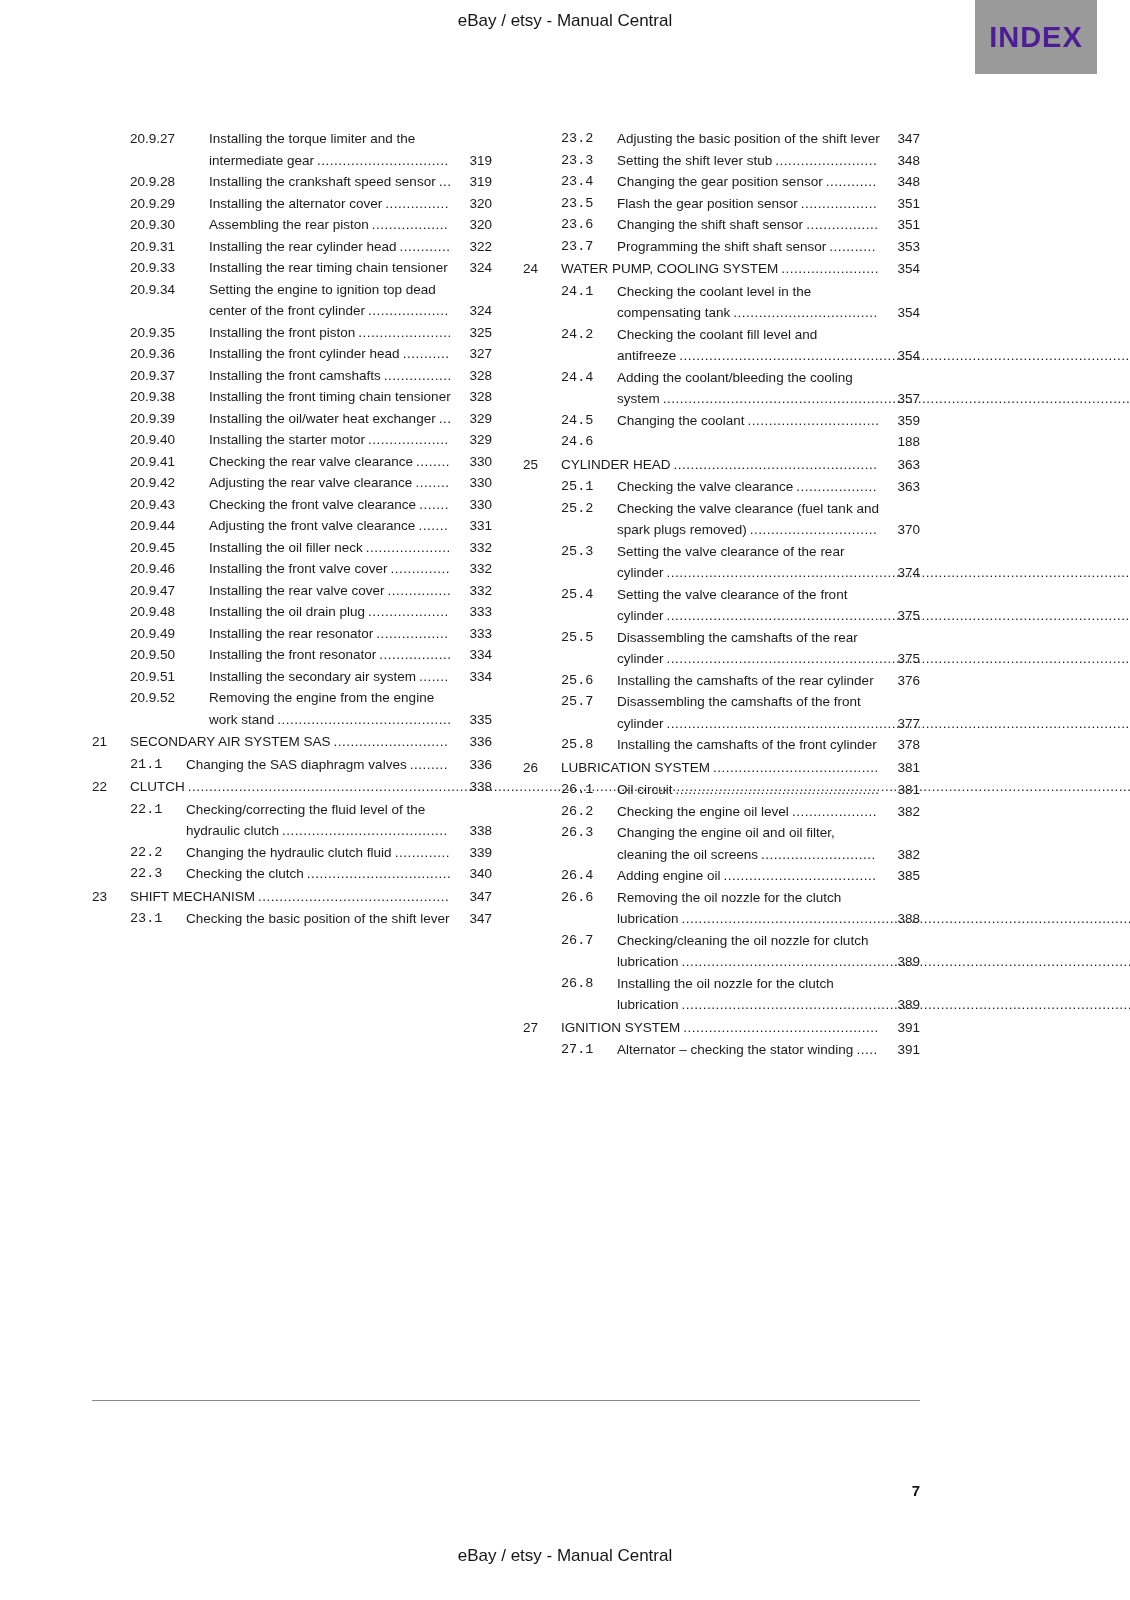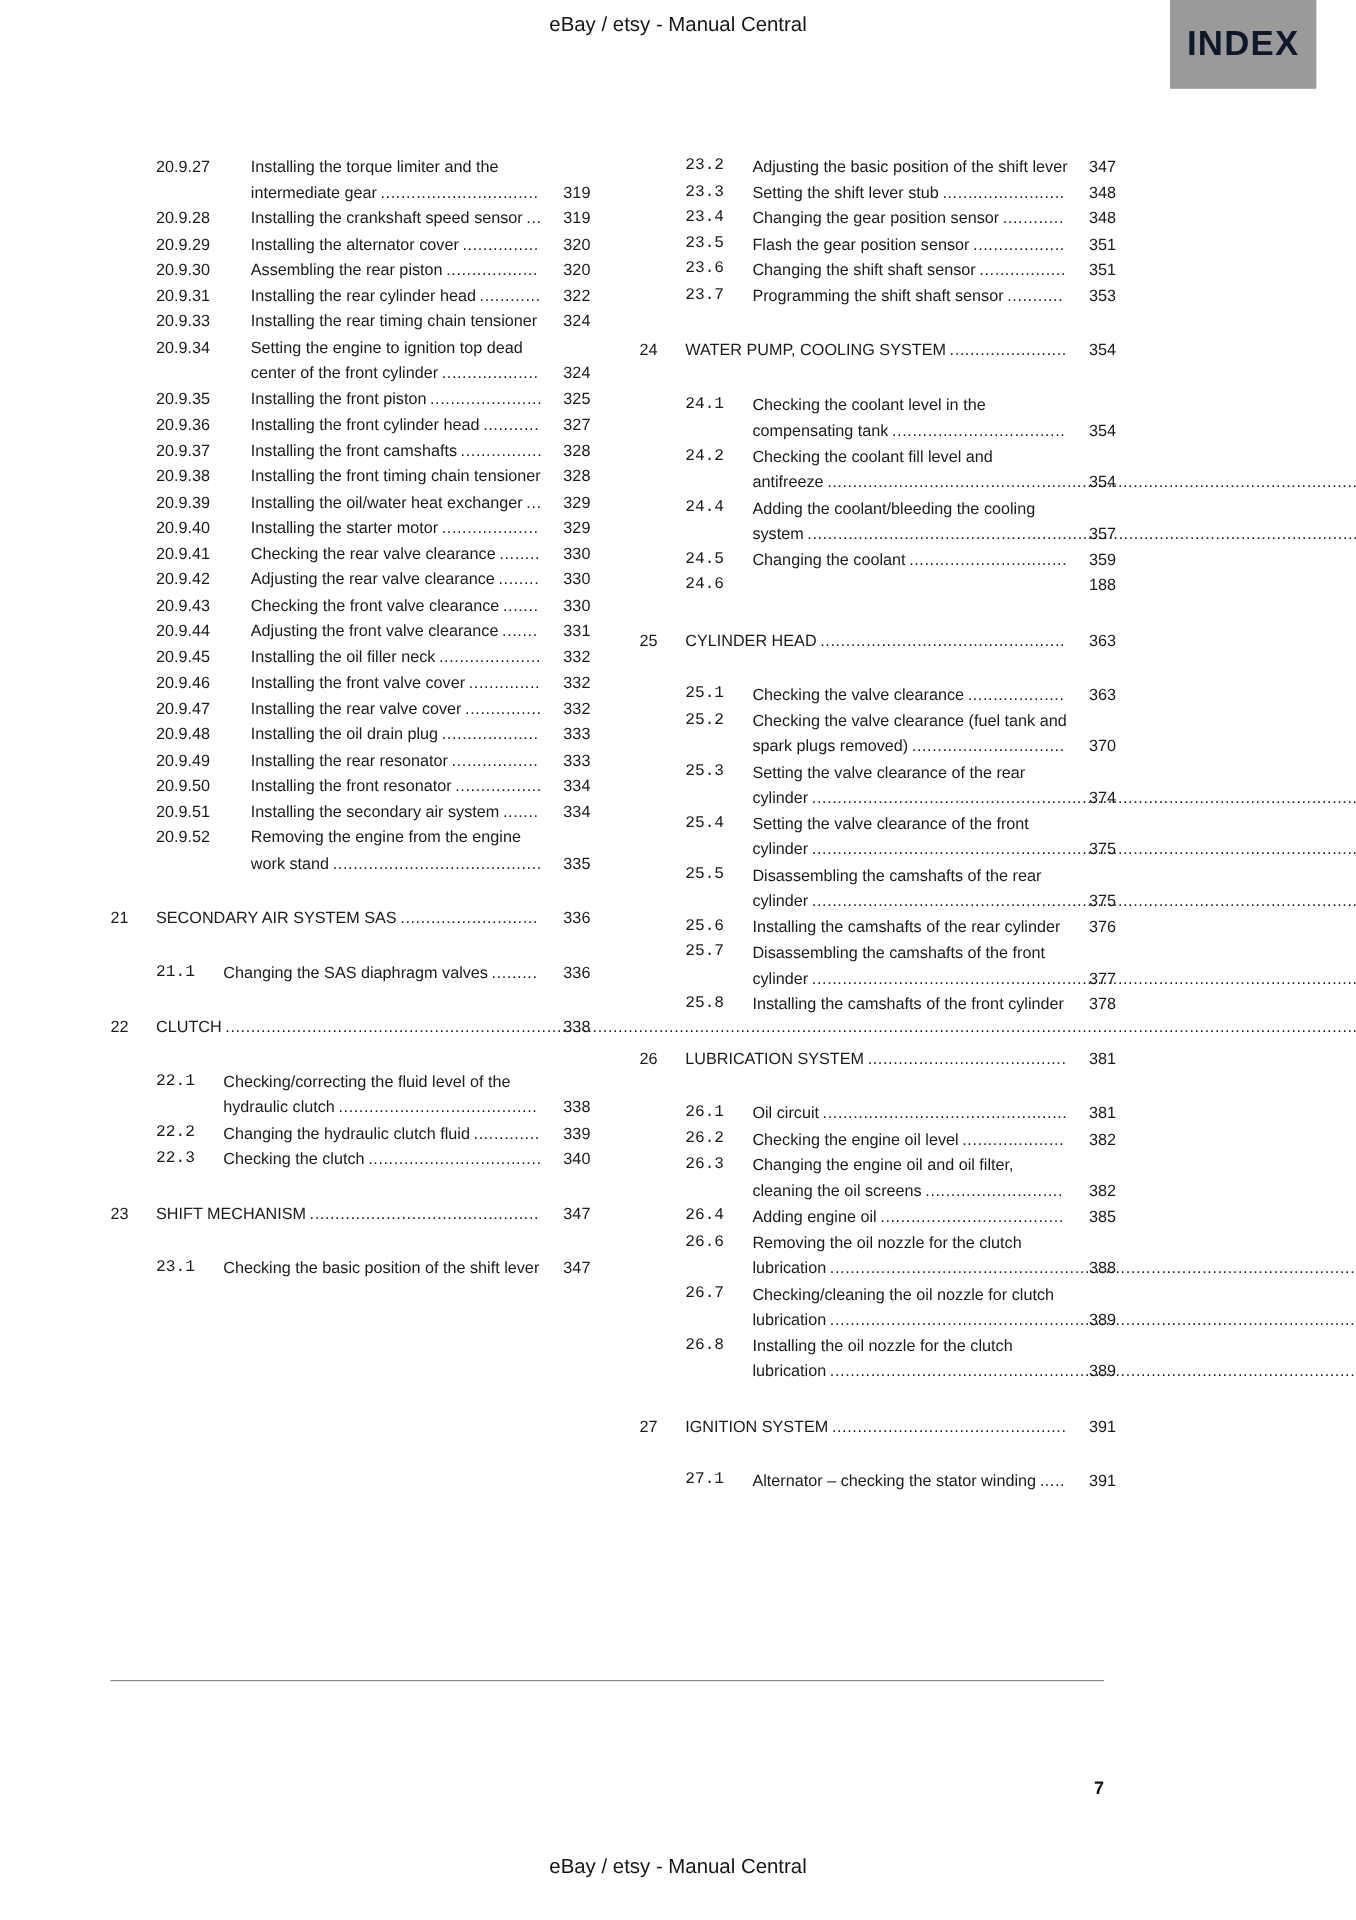--- a/index.html
+++ b/index.html
@@ -30,45 +30,45 @@
     height: 74px;
     background: #9a9a9a;
     display: flex;
     align-items: center;
     justify-content: center;
   }
   .index-box .index-label {
     font-weight: bold;
     font-size: 29px;
     letter-spacing: 1px;
-    color: #0f172a;
+    color: #4c1d95;
   }
   .content {
     position: absolute;
     left: 92px;
     top: 128px;
     width: 828px;
     display: flex;
-    gap: 41px;
+    gap: 31px;
   }
   .col { width: 400px; }
   .col[data-col="right"] { width: 397px; }
 
   .entry {
     display: flex;
     font-size: 13.5px;
     line-height: 21.5px;
     color: #1b1b1b;
   }
   .num { flex: 0 0 auto; }
   .entry.ch .num { width: 38px; }
   .entry.s1, .entry.s3 { padding-left: 38px; }
   .entry.s1 .num { width: 56px; font-family: Liberation Mono, monospace; }
   .entry.s3 .num { width: 79px; }
-  .entry.ch { margin: 24px 0; justify-content: center; }
+  .entry.ch { margin: 1px 0; justify-content: center; }
   .body {
     flex: 1 1 auto;
     min-width: 0;
     position: relative;
     padding-right: 40px;
   }
   .page {
     position: absolute;
     right: 0;
     bottom: 0;

